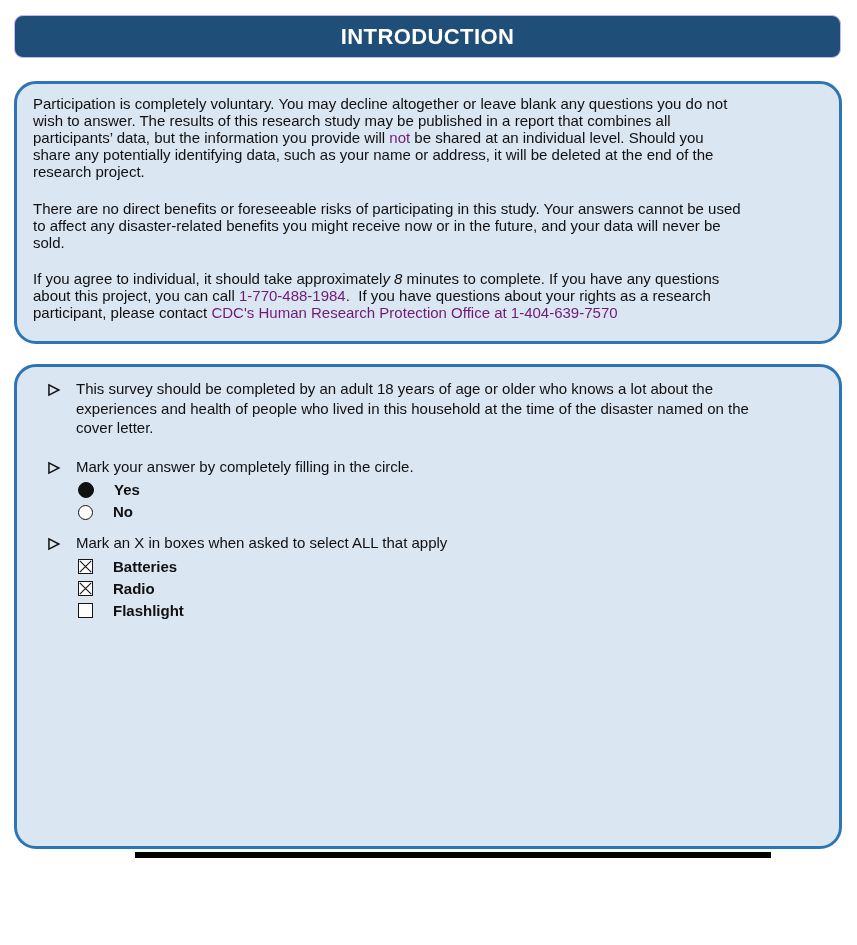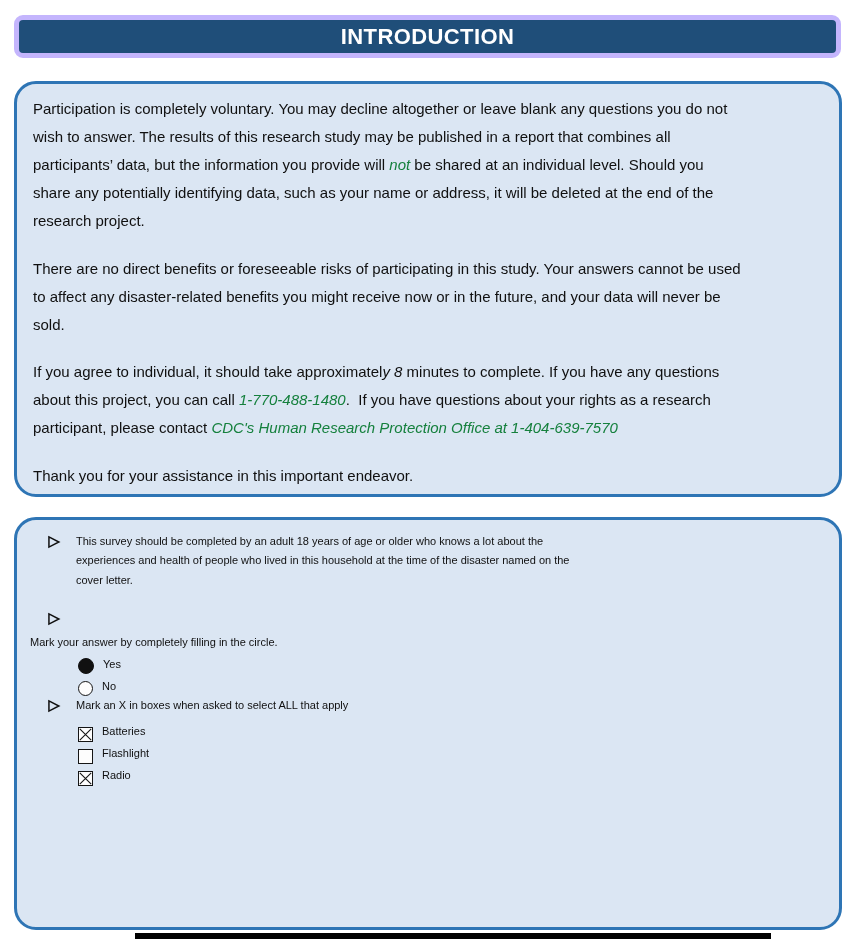--- a/index.html
+++ b/index.html
@@ -7,54 +7,54 @@
   body {
     width: 857px; height: 945px; overflow: hidden;
     background: #ffffff;
     font-family: "Liberation Sans", "DejaVu Sans", sans-serif;
     color: #101010;
   }
   .hdr {
     margin: 15px 16px 0 14px;
     height: 43px;
     background: #1f4e79;
-    border: 5px solid #c4b5fd;
+    border: 1px solid #c4b5fd;
     border-radius: 9px;
     display: flex; align-items: center; justify-content: center;
     color: #ffffff; font-weight: bold; font-size: 22px; letter-spacing: .4px;
   }
   .hdr2 { margin-top: 44px; }
   .panel {
     margin: 23px 15px 0 14px;
     background: #dbe6f3;
     border: 3px solid #2e75b5;
     border-radius: 22px;
   }
-  .intro { padding: 11px 12px 4px 16px; font-size: 15px; line-height: 28px; }
+  .intro { padding: 11px 12px 20px 16px; font-size: 15px; line-height: 17px; }
   .intro p { margin: 0 0 19.5px 0; white-space: pre-wrap; }
   .intro p:last-child { margin-bottom: 0; }
   .u  { }
   .i  { font-style: italic; }
-  .lt { color: #15803d; font-style: italic; }
+  .lt { color: #701a75; }
   .instr {
     margin-top: 20px;
-    height: 413px;
+    height: 485px;
     padding: 12px 12px 0 13px;
-    font-size: 11px; line-height: 19.5px;
+    font-size: 15px; line-height: 19.5px;
   }
   .bullet { display: flex; }
   .bullet .arrow {
     flex: none; width: 17px; margin: 0 12px 0 17px; padding-top: 3px;
   }
   .btxt { white-space: pre-wrap; }
-  .mt  { margin-top: 19px; flex-direction: column; }
-  .mt2 { }
+  .mt  { margin-top: 19px; }
+  .mt2 { margin-top: 10px; }
   .opt {
-    display: flex; align-items: flex-end;
-    height: 22px; margin-left: 48px; gap: 9px;
+    display: flex; align-items: center;
+    height: 22px; margin-left: 48px; gap: 20px; font-weight: bold;
   }
   .radio {
     flex: none; width: 15px; height: 15px;
     border: 1.4px solid #151515; border-radius: 50%;
     background: #fdfdfd;
   }
   .radio.filled { width: 16px; height: 16px; background: #111111; border-color: #111111; }
   .cb {
     flex: none; width: 15px; height: 15px;
     border: 1.4px solid #151515;
@@ -80,23 +80,22 @@
   <div class="panel intro">
     <p><span>Participation is completely voluntary. You may decline altogether or leave blank any questions you do not
 wish to answer. The results of this research study may be published in a report that combines </span><span class="u">all</span><span>
 participants’ data, but the information you provide will </span><span class="lt">not</span><span> be shared at an individual level. Should you
 share any potentially identifying data, such as your name or address, it will be deleted at the end of the
 research project.</span></p>
     <p>There are no direct benefits or foreseeable risks of participating in this study. Your answers cannot be used
 to affect any disaster-related benefits you might receive now or in the future, and your data will never be
 sold.</p>
     <p><span>If you agree to individual, it should take approximatel</span><span class="i">y 8</span><span> minutes to complete. If you have any questions
-about this project, you can call </span><span class="lt">1-770-488-1480</span><span>.  If you have questions about your rights as a research
+about this project, you can call </span><span class="lt">1-770-488-1984</span><span>.  If you have questions about your rights as a research
 participant, please contact </span><span class="lt">CDC's Human Research Protection Office at 1-404-639-7570</span></p>
-    <p>Thank you for your assistance in this important endeavor.</p>
   </div>
 
 
   <div class="panel instr">
 
     <div class="bullet">
       <span class="arrow">
         <svg width="14" height="14" viewBox="0 0 13 13">
             <path d="M1.8 1.8 L11 6.5 L1.8 11.2 Z" fill="none" stroke="#111" stroke-width="1.4" stroke-linejoin="miter"></path>
           </svg>
@@ -135,29 +134,29 @@
 
     <div class="opt">
       <span class="cb">
         <svg viewBox="0 0 13 13">
             <path d="M0.8 0.8 L12.2 12.2 M12.2 0.8 L0.8 12.2" stroke="#151515" stroke-width="1.1" fill="none"></path>
           </svg>
       </span>
       <span>Batteries</span>
     </div>
     <div class="opt">
-      <span class="cb"></span>
-      <span>Flashlight</span>
-    </div>
-    <div class="opt">
       <span class="cb">
         <svg viewBox="0 0 13 13">
             <path d="M0.8 0.8 L12.2 12.2 M12.2 0.8 L0.8 12.2" stroke="#151515" stroke-width="1.1" fill="none"></path>
           </svg>
       </span>
       <span>Radio</span>
+    </div>
+    <div class="opt">
+      <span class="cb"></span>
+      <span>Flashlight</span>
     </div>
 
   </div>
 
   <div class="black-bar"></div>
 
 </div>
 
 </body></html>

